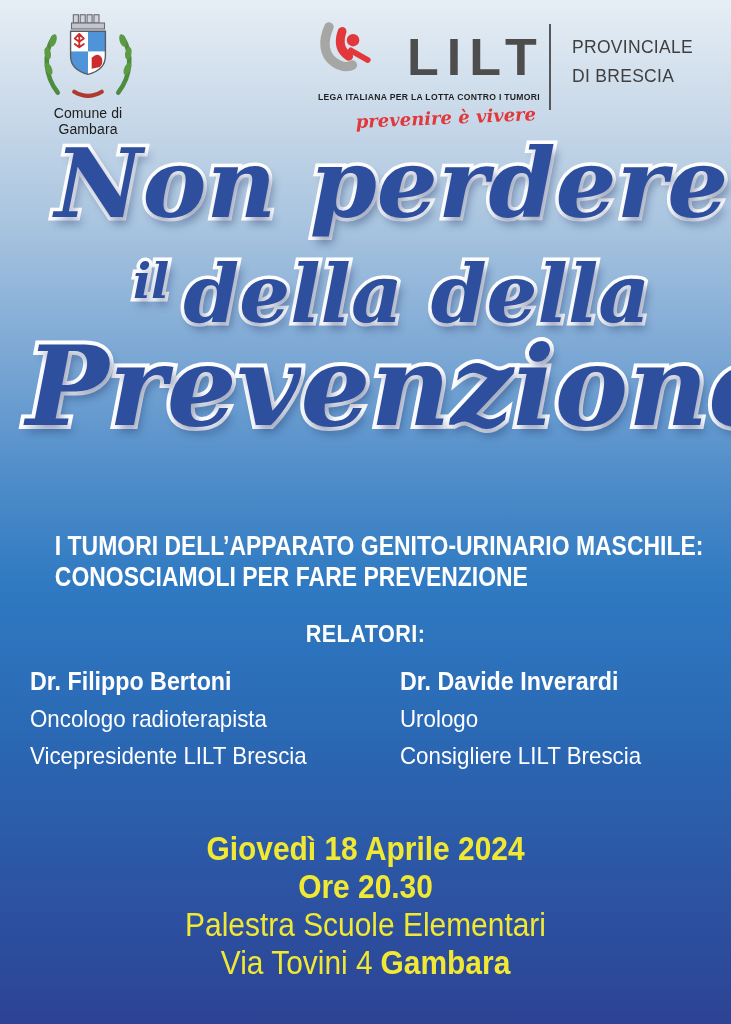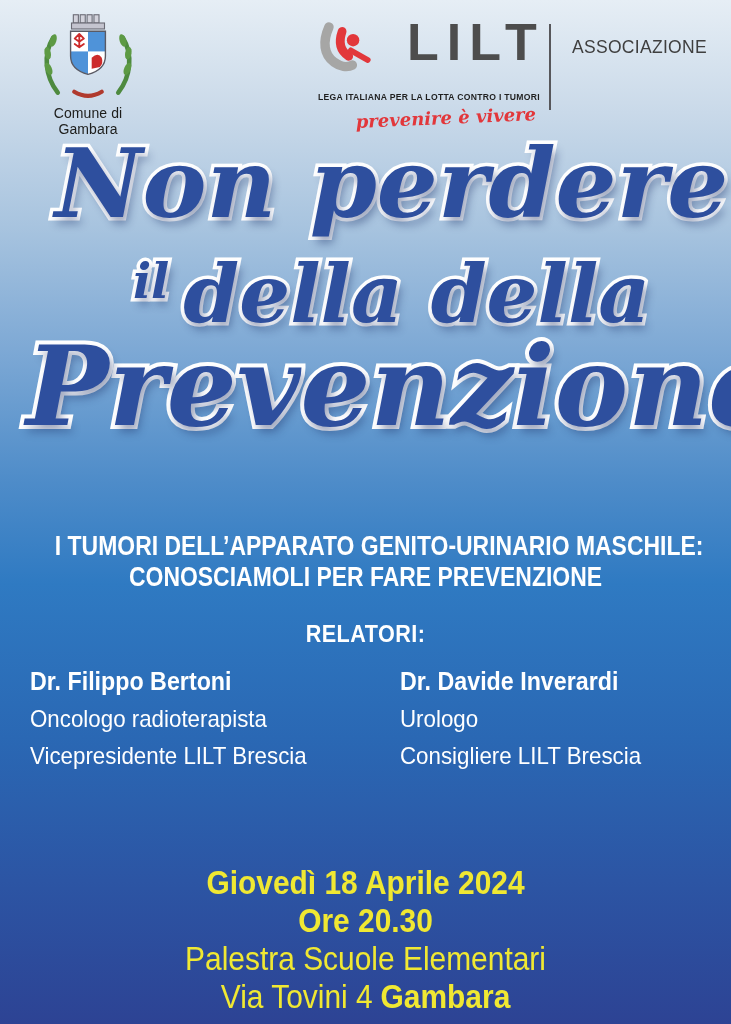--- a/index.html
+++ b/index.html
@@ -17,21 +17,21 @@
       #4e8cc9 47%,
       #2f7ac2 57%,
       #2a68b4 72%,
       #2c55a4 86%,
       #2d4394 100%);
   }
   
   .crest-block{position:absolute;left:28px;top:12px;width:120px;text-align:center;}
   .crest-label{margin-top:1px;font-size:14px;font-weight:normal;color:#1d1d1b;letter-spacing:.1px;}
   .lilt-block{position:absolute;left:318px;top:16px;width:222px;}
-  .lilt-row{display:flex;align-items:flex-start;}
+  .lilt-row{display:flex;align-items:flex-end;}
   .lilt-wordmark{margin-left:32px;font-size:52px;font-weight:bold;color:#4d4d4d;letter-spacing:8px;line-height:1;}
   .lilt-caption{margin-top:9px;font-size:8.6px;font-weight:bold;color:#1f1f1f;letter-spacing:.3px;white-space:nowrap;}
   .lilt-tagline{margin-top:1px;text-align:right;font-family:"DejaVu Serif",serif;font-style:italic;font-weight:bold;
     font-size:18px;color:#e2373b;transform:rotate(-2.5deg);transform-origin:right center;padding-right:4px;}
   .header-divider{position:absolute;left:549px;top:24px;width:2px;height:86px;background:#57575b;}
   .assoc-block{position:absolute;left:572px;top:33px;font-size:17.5px;line-height:29px;color:#3f3f3f;letter-spacing:.3px;}
   
   .script-line{
     position:absolute;left:0;width:100%;text-align:center;
     font-family:"DejaVu Serif",serif;font-style:italic;font-weight:bold;
@@ -39,33 +39,33 @@
     -webkit-text-stroke:7px #ffffff;paint-order:stroke fill;
     text-shadow:4px 7px 9px rgba(25,45,100,.40);
     white-space:nowrap;
     padding-left:26px;
   }
   .t1{top:136px;font-size:96px;}
   .t2{top:254px;font-size:80px;}
   .t2 .t-article{font-size:48px;display:inline-block;transform:translateY(-24px);margin-right:14px;}
   .t3{top:332px;font-size:110px;-webkit-text-stroke:8px #ffffff;}
   
-  .subtitle{position:absolute;left:0;top:531px;width:100%;text-align:center;color:#fff;}
+  .subtitle{position:absolute;left:0;top:531px;width:100%;color:#fff;}
   .subtitle .sub-line{display:block;font-size:27px;font-weight:bold;line-height:31px;transform:scaleX(.85);transform-origin:center;white-space:nowrap;}
   
   .relatori{position:absolute;left:0;top:620px;width:100%;text-align:center;color:#fff;
     font-size:24px;font-weight:bold;transform:scaleX(.9);letter-spacing:.5px;}
   
   .speaker{position:absolute;top:662px;color:#fff;transform:scaleX(.93);transform-origin:left center;}
   .speaker-left{left:30px;}
   .speaker-right{left:400px;}
   .speaker-name{font-size:25px;font-weight:bold;line-height:38px;white-space:nowrap;}
   .speaker-role,.speaker-affiliation{font-size:24px;font-weight:normal;line-height:37px;white-space:nowrap;}
   
-  .event{position:absolute;left:0;top:829px;width:100%;text-align:center;color:#f0e832;margin-top:34px;}
+  .event{position:absolute;left:0;top:829px;width:100%;text-align:center;color:#f0e832;}
   .event-line{display:block;font-size:34px;line-height:38px;transform:scaleX(.88);transform-origin:center;white-space:nowrap;}
   .ev-bold{font-weight:bold;}
   .ev-reg{font-weight:normal;}
   .event-city{font-weight:bold;margin-left:9px;}
 </style>
 </head>
 <body>
 
 <div class="poster">
 
@@ -116,21 +116,22 @@
         </svg>
       </span>
       <div class="lilt-wordmark">LILT</div>
     </div>
     <div class="lilt-caption">LEGA ITALIANA PER LA LOTTA CONTRO I TUMORI</div>
     <div class="lilt-tagline">prevenire è vivere</div>
   </div>
 
   <div class="header-divider"></div>
   <div class="assoc-block">
-    <div>ASSOCIAZIONE</div>
+    <div>PROVINCIALE</div>
+    <div>DI BRESCIA</div>
   </div>
 
   <div class="script-line t1">Non perdere</div>
   <div class="script-line t2"><span class="t-article">il</span><span>della della</span></div>
   <div class="script-line t3">Prevenzione</div>
 
   <div class="subtitle">
     <span class="sub-line">I TUMORI DELL’APPARATO GENITO-URINARIO MASCHILE:</span>
     <span class="sub-line">CONOSCIAMOLI PER FARE PREVENZIONE</span>
   </div>

